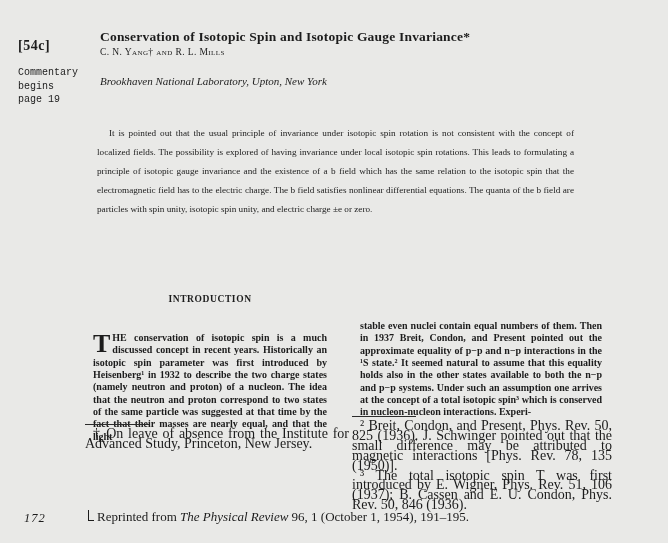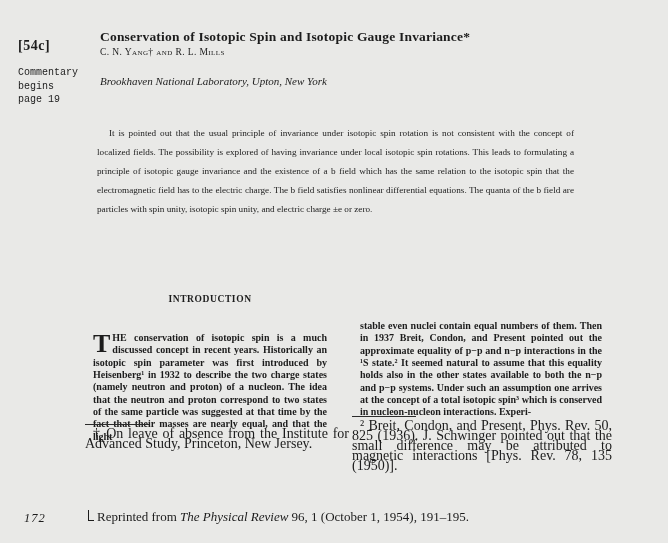--- a/index.html
+++ b/index.html
@@ -93,18 +93,19 @@
 </div>
 
 <div class="abs fn-left footnotes">
   <div class="footnote-rule"></div>
   <p>† On leave of absence from the Institute for Advanced Study, Princeton, New Jersey.</p>
 </div>
 
 <div class="abs fn-right footnotes">
   <div class="footnote-rule"></div>
   <p>² Breit, Condon, and Present, Phys. Rev. 50, 825 (1936). J. Schwinger pointed out that the small difference may be attributed to magnetic interactions [Phys. Rev. 78, 135 (1950)].</p>
+  <p>³ The total isotopic spin T was first introduced by E. Wigner, Phys. Rev. 51, 106 (1937); B. Cassen and E. U. Condon, Phys. Rev. 50, 846 (1936).</p>
 </div>
 
 <div class="abs page-number">172</div>
 <div class="abs footer-line">
   <span class="reprint-mark"></span><span>Reprinted from </span><span class="journal-italic">The Physical Review</span><span> 96, 1 (October 1, 1954), 191–195.</span>
 </div>
 
 </body></html>

